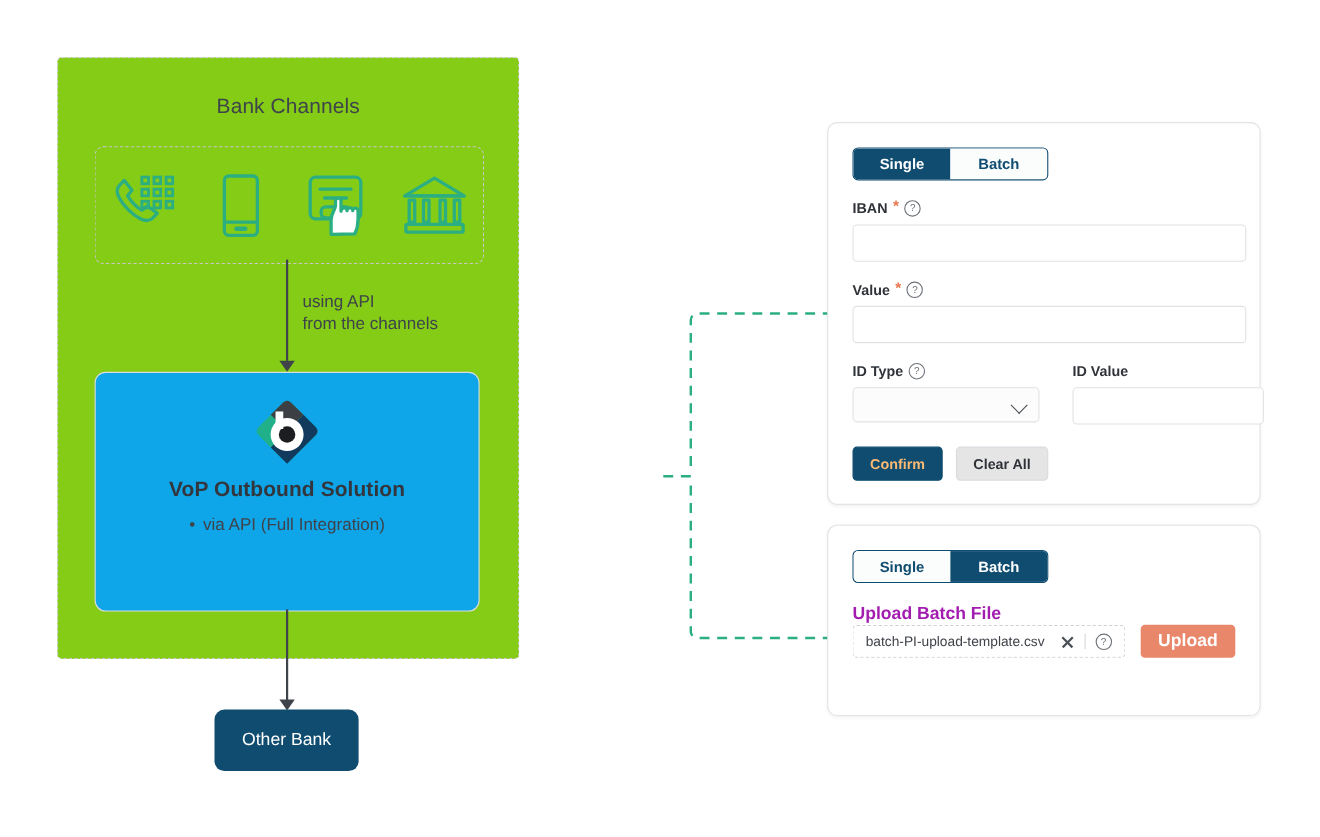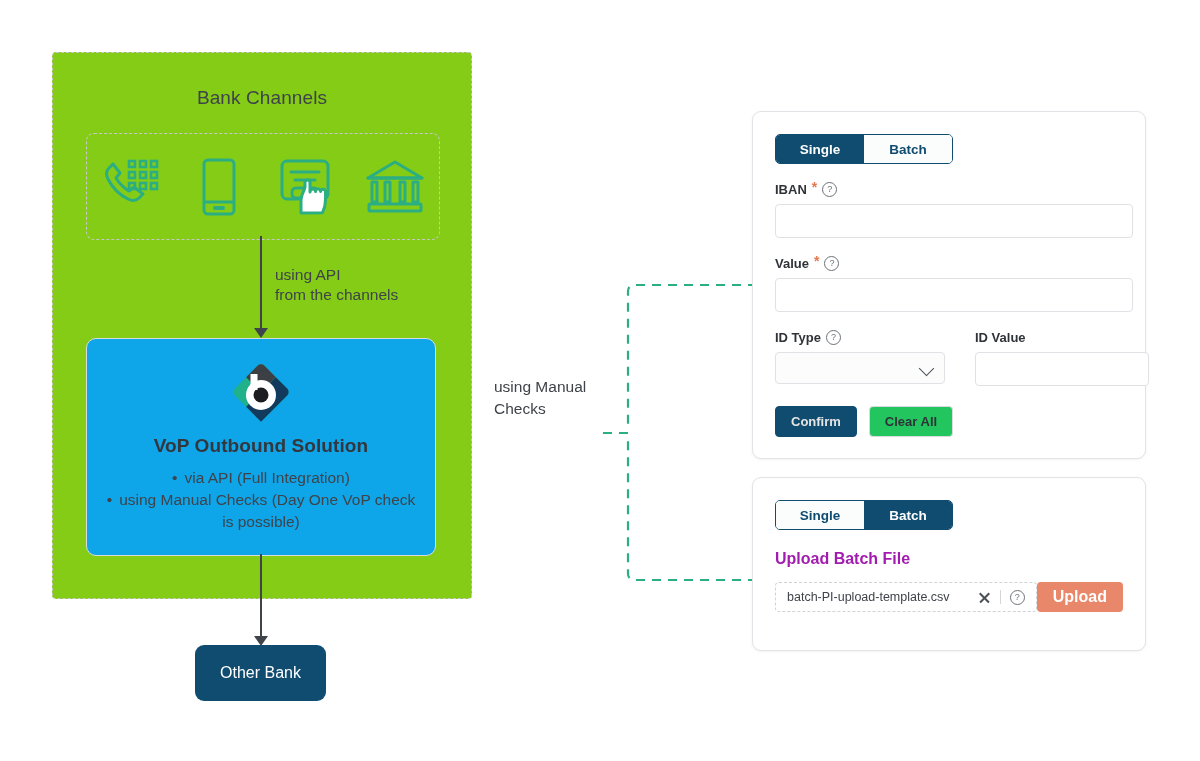--- a/index.html
+++ b/index.html
@@ -132,25 +132,25 @@
     position:absolute;right:12px;top:10px;width:10px;height:10px;
     border-right:1.6px solid #4b5057;border-bottom:1.6px solid #4b5057;
     transform:rotate(45deg);
   }
   .btn-row{display:flex;gap:12px;margin-top:20px;}
   .btn{
     height:29px;padding:0 15px;border-radius:4px;
     display:flex;align-items:center;justify-content:center;
     font-size:13px;font-weight:bold;cursor:pointer;
   }
-  .btn-primary{background:#0f4c70;color:#e5e5e5;border:1px solid #0f4c70;}
-  .btn-ghost{background:#22c55e;color:#2f3338;border:1px solid #d9dcdf;}
+  .btn-primary{background:#0f4c70;color:#fdba74;border:1px solid #0f4c70;}
+  .btn-ghost{background:#e5e5e5;color:#2f3338;border:1px solid #d9dcdf;}
 
   .upload-title{margin-top:20px;font-size:16px;font-weight:bold;color:#a21caf;}
-  .upload-row{display:flex;align-items:center;margin-top:14px;}
+  .upload-row{display:flex;align-items:center;gap:14px;}
   .file-box{
     width:275px;height:30px;border:1.4px dashed #cfd2d6;border-radius:4px;
     display:flex;align-items:center;padding:0 11px;box-sizing:border-box;
   }
   .file-name{flex:1;font-size:12.5px;color:#3f434a;}
   .x-icon{width:13px;height:13px;position:relative;margin-right:9px;}
   .x-icon::before,.x-icon::after{
     content:"";position:absolute;left:0;top:6px;width:13px;height:1.5px;background:#4b5057;
   }
   .x-icon::before{transform:rotate(45deg);}
@@ -254,44 +254,39 @@
         </g>
         <path d="M31 12 a19 19 0 1 0 0 38 a19 19 0 0 0 0 -38 z" fill="none"></path>
         <circle cx="31" cy="34" r="15" fill="#ffffff"></circle>
         <circle cx="31" cy="34" r="7.5" fill="#1b1d20"></circle>
         <path d="M20.5 13 h7 v16 h-7 z" fill="#ffffff"></path>
       </svg>
     </div>
     <div class="vop-title">VoP Outbound Solution</div>
     <ul class="vop-bullets">
       <li>via API (Full Integration)</li>
-      <li>using Manual Checks (Day One VoP check is possible)</li>
     </ul>
   </div>
 
   <div class="arrow-v2"></div>
   <div class="arrowhead-down" style="top:636px"></div>
 
   <div class="other-bank">
     <span>Other Bank</span>
   </div>
 
   <svg class="teal-conn" viewBox="0 0 210 360">
     <g fill="none" stroke="#2bae82" stroke-width="2.2" stroke-dasharray="9 7" stroke-linecap="butt">
       <path d="M205 35 H34 a6 6 0 0 0 -6 6 V179"></path>
       <path d="M205 330 H34 a6 6 0 0 1 -6 -6 V187"></path>
       <path d="M28 183 H-55"></path>
     </g>
     <polygon points="-55,183 -44,177.5 -44,188.5" fill="#2bae82" transform="translate(0,0)"></polygon>
   </svg>
 
-  <div class="teal-label">
-    <div>using Manual</div>
-    <div>Checks</div>
-  </div>
 
   <div class="panel panel-single">
     <div class="panel-inner">
 
       <div class="seg">
         <div class="on">Single</div>
         <div class="off">Batch</div>
       </div>
 
       <div class="field-label">

